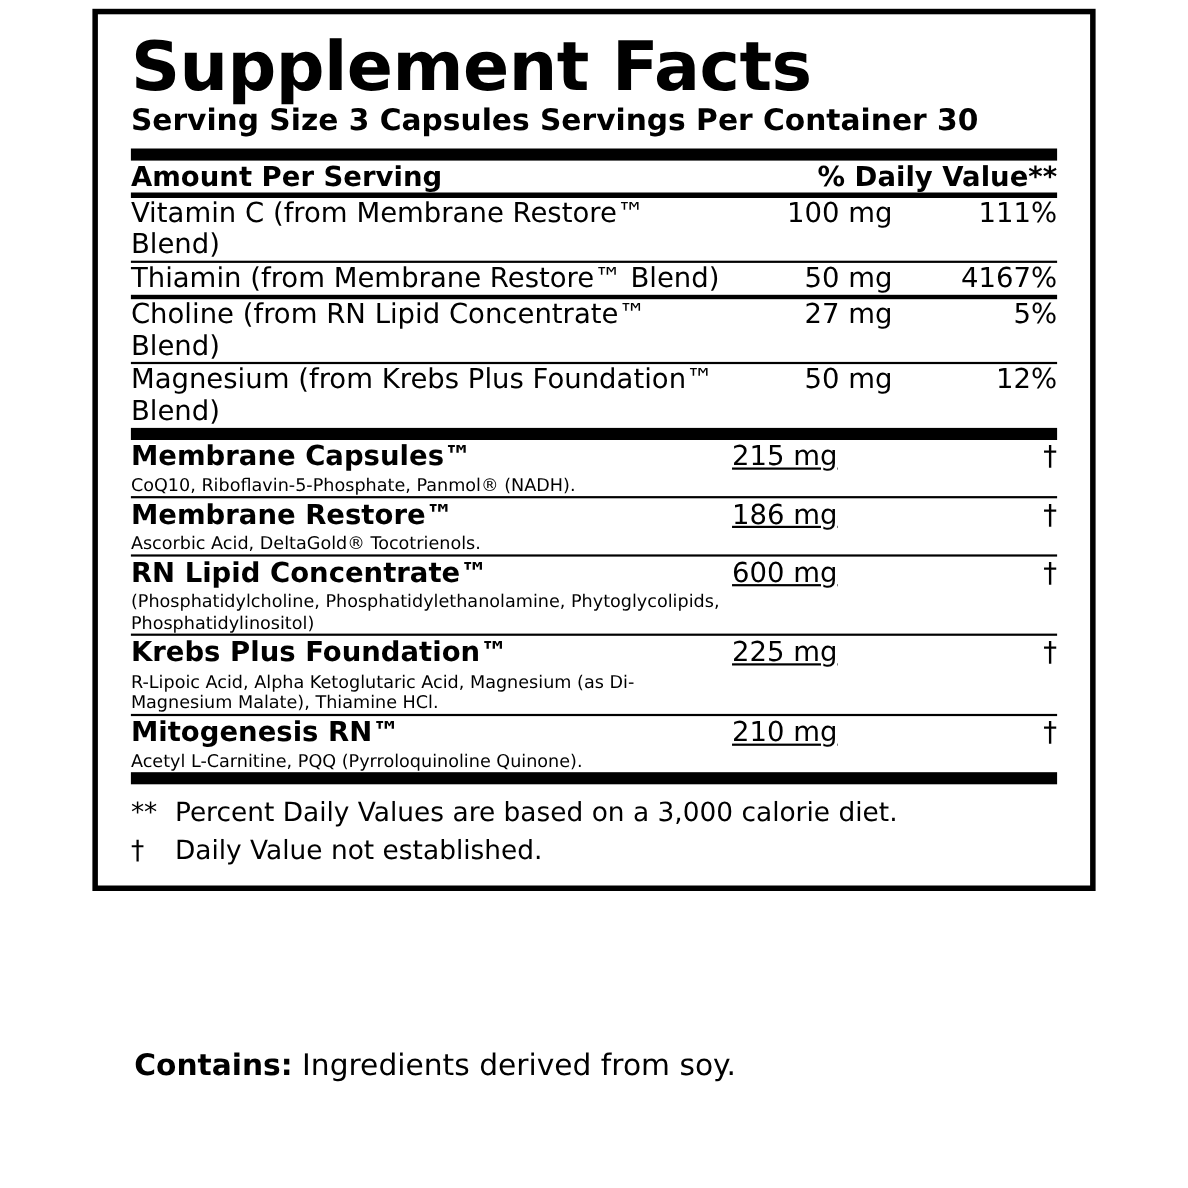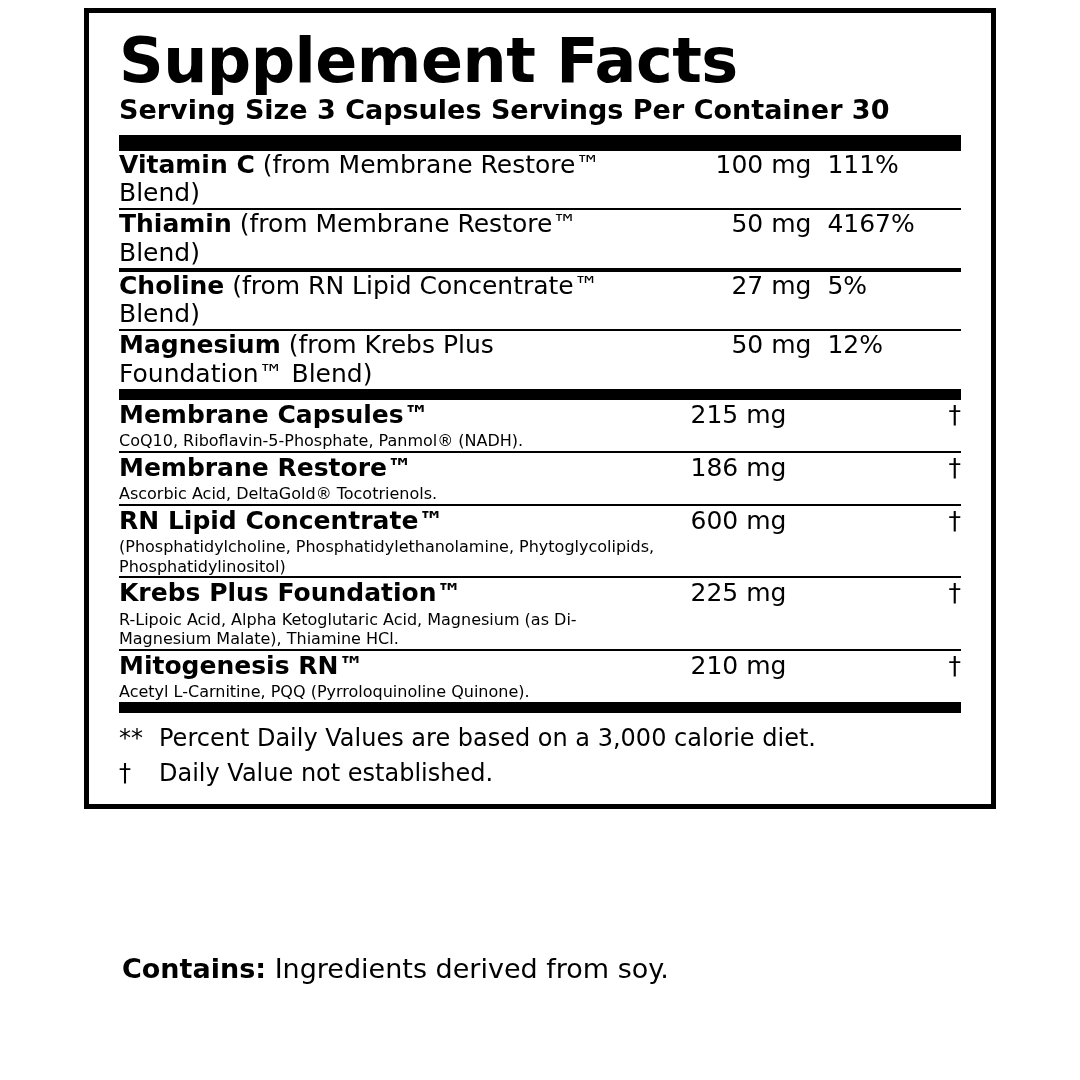--- a/index.html
+++ b/index.html
@@ -90,50 +90,51 @@
 
   .nutrient-row td {
     font-size: 25px;
     padding: 7px 0 7px 0;
     line-height: 1.15;
   }
   .nutrient-row .nm {
     font-weight: 400;
   }
   .nutrient-row .nm b {
-    font-weight: 700;
+    font-weight: 400;
   }
   .nutrient-row .amt {
     text-align: right;
     padding-right: 16px;
     white-space: nowrap;
   }
   .nutrient-row .dv {
-    text-align: left;
+    text-align: right;
     white-space: nowrap;
   }
 
   .blend-row td {
     font-size: 25px;
     padding: 7px 0 6px 0;
     line-height: 1.22;
   }
   .blend-row .bname {
     font-weight: 700;
   }
   .blend-row .bsub {
     font-weight: 400;
     font-size: 16px;
     display: block;
     margin-top: 1px;
   }
   .blend-row .amt {
-    text-align: center;
+    text-align: left;
     padding-right: 16px;
     white-space: nowrap;
+    text-decoration: underline;
   }
   .blend-row .dv {
     text-align: right;
     white-space: nowrap;
   }
 
   .footnotes {
     margin-top: 8px;
     font-size: 24px;
     line-height: 1.45;
@@ -161,20 +162,33 @@
 
 <div class="page">
 
   <div class="panel">
 
     <div class="sf-title">Supplement Facts</div>
     <div class="serving-line">Serving Size 3 Capsules  Servings Per Container 30</div>
 
     <div class="rule-thick"></div>
 
+    <table class="sf">
+      <colgroup>
+        <col class="col-name">
+          <col class="col-amt">
+          <col class="col-dv">
+      </colgroup>
+      <tbody>
+        <tr class="hdr-row">
+          <td class="hdr-amount">Amount Per Serving</td>
+          <td colspan="2" class="hdr-dv">% Daily Value**</td>
+        </tr>
+      </tbody>
+    </table>
 
     <div class="rule-med"></div>
 
     <table class="sf">
       <colgroup>
         <col class="col-name">
           <col class="col-amt">
           <col class="col-dv">
       </colgroup>
       <tbody>

